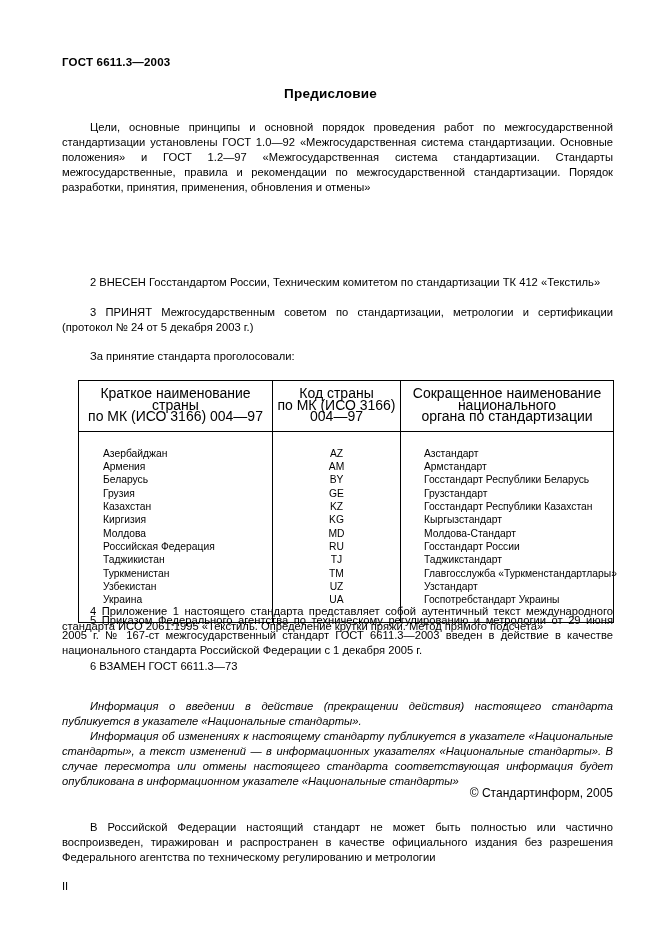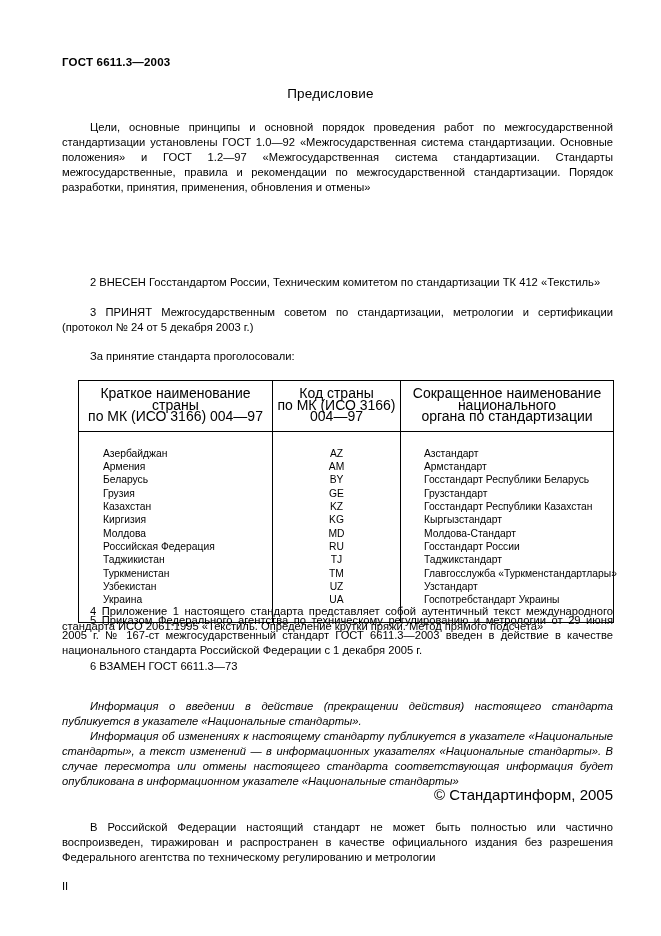--- a/index.html
+++ b/index.html
@@ -31,21 +31,21 @@
     font-weight: bold;
     letter-spacing: 0.2px;
   }
   .doc-title {
     position: absolute;
     left: 0;
     top: 86px;
     width: 565px;
     text-align: center;
     font-size: 13.5px;
-    font-weight: normal;
+    font-weight: bold;
     letter-spacing: 0.2px;
   }
   .body-block {
     position: absolute;
     left: 14px;
     width: 551px;
   }
   p.para {
     margin: 0;
     font-size: 11.2px;
@@ -68,21 +68,21 @@
     font-style: italic;
     font-size: 11.2px;
     line-height: 15.1px;
     margin: 0;
     text-align: justify;
     text-indent: 28px;
   }
   .copyright {
     position: absolute;
     right: 0;
-    font-size: 15px;
+    font-size: 12px;
     text-align: right;
   }
   .page-number {
     position: absolute;
     left: 14px;
     font-size: 11.2px;
   }
   table.vote-table {
     position: absolute;
     left: 30px;

